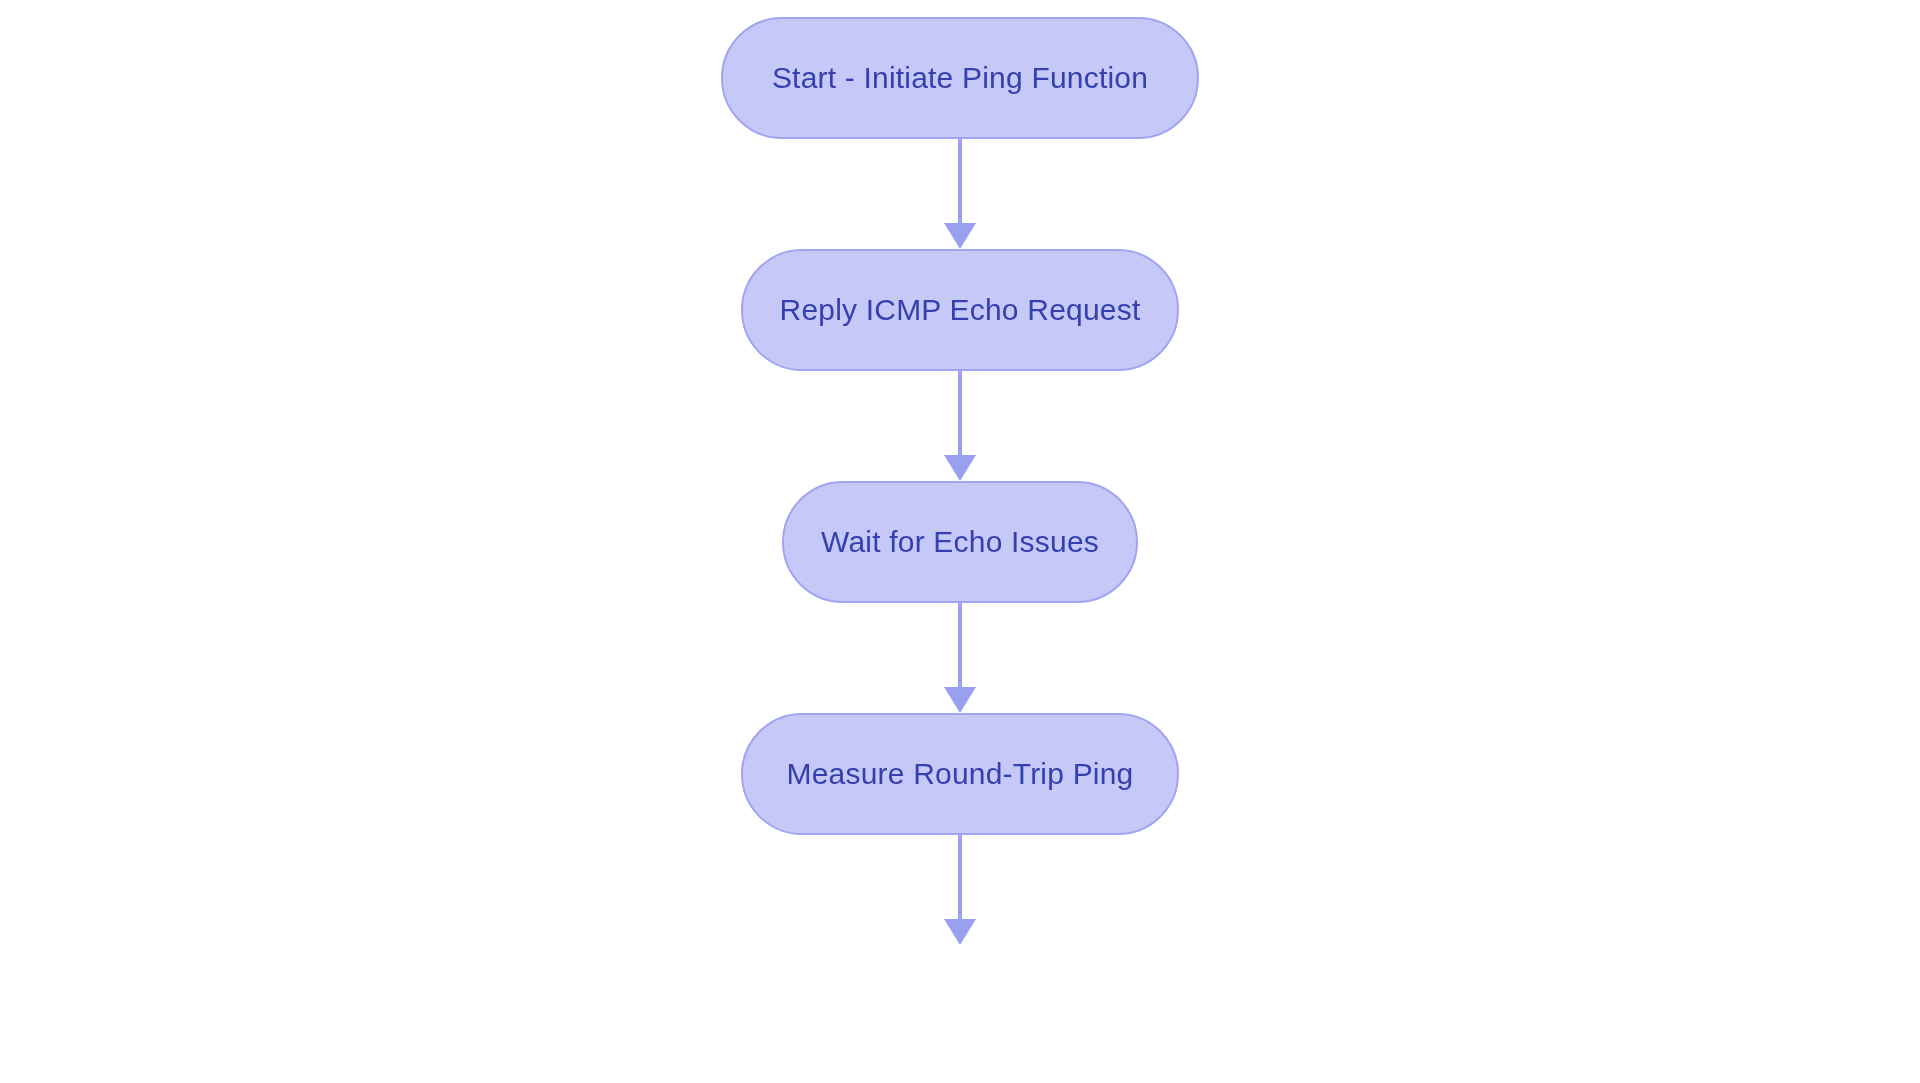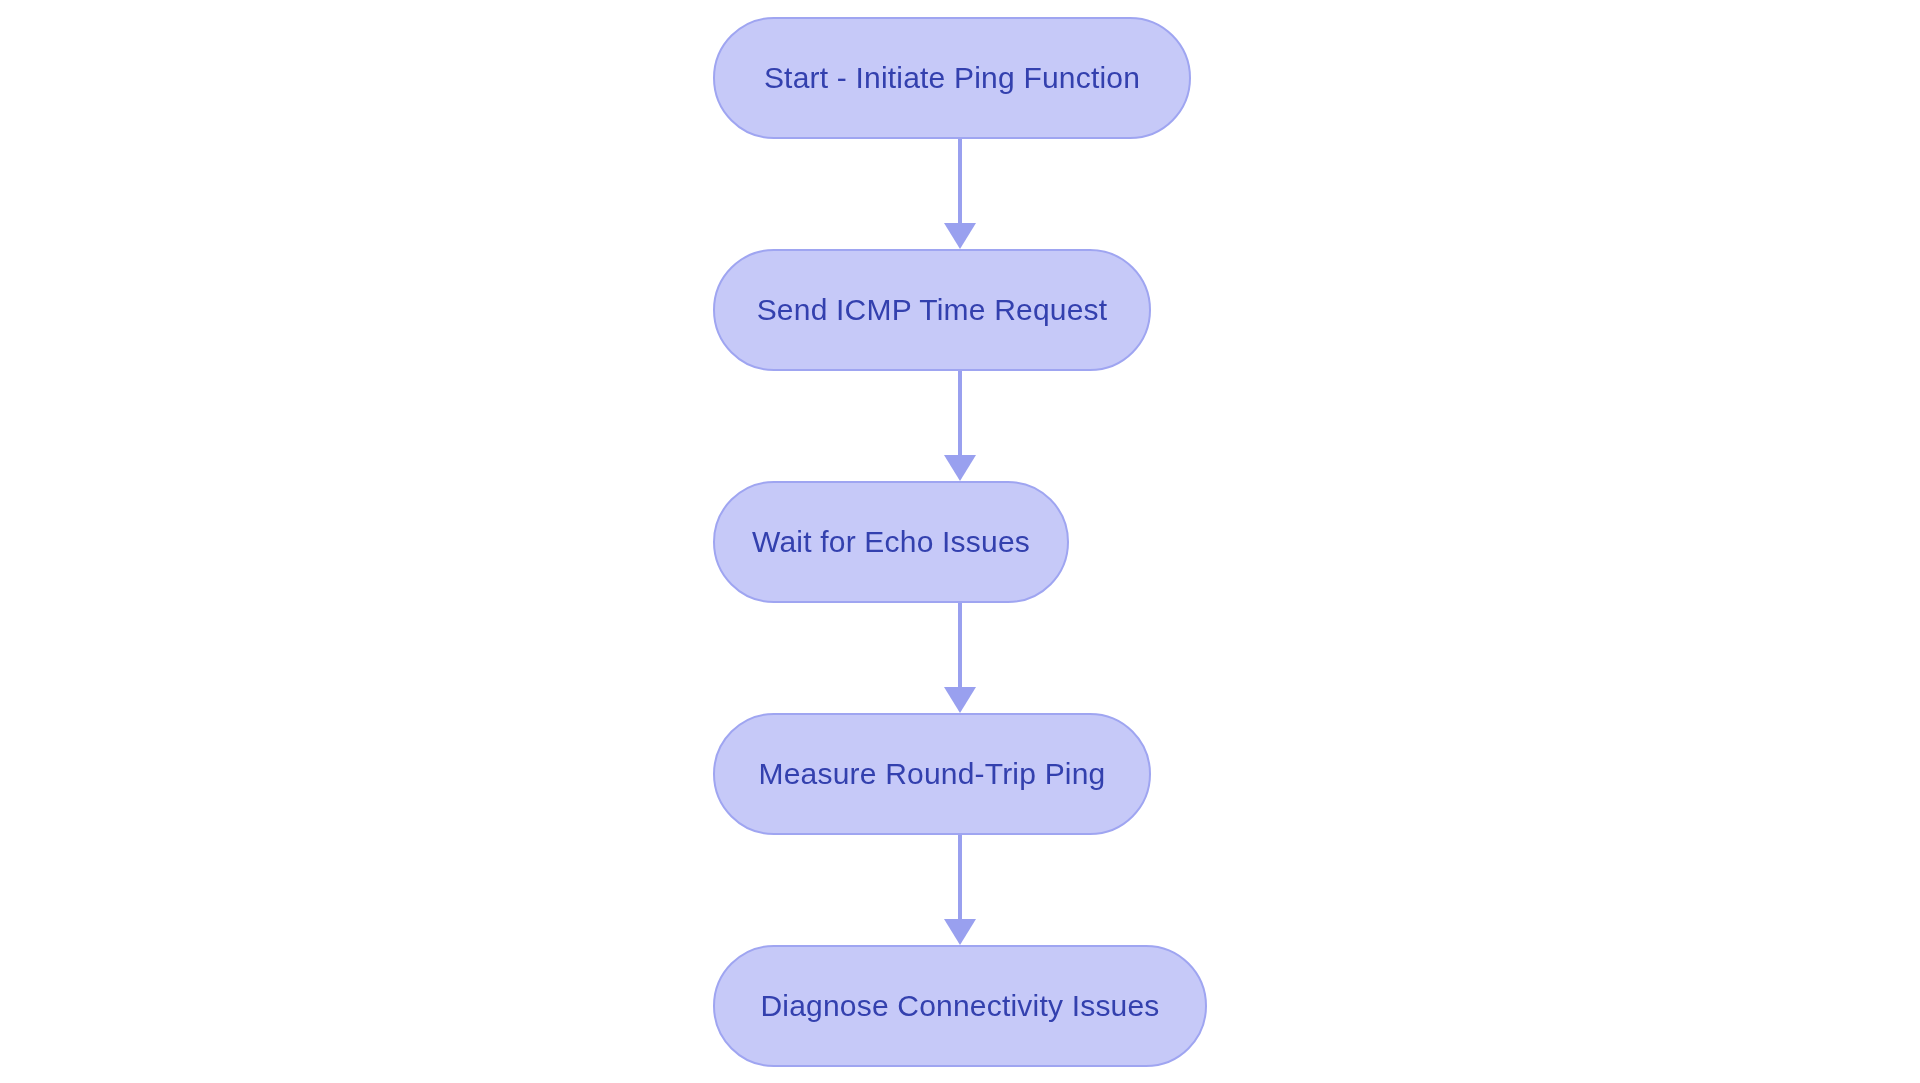--- a/index.html
+++ b/index.html
@@ -17,20 +17,21 @@
     height: 1083px;
     background: var(--background);
     overflow: hidden;
     display: flex;
     justify-content: center;
     font-family: "Liberation Sans", "DejaVu Sans", sans-serif;
   }
   .flow-column {
     display: flex;
     flex-direction: column;
+    align-items: center;
     padding-top: 17px;
   }
   .node {
     height: 122px;
     border: 2px solid var(--node-border);
     border-radius: 61px;
     background: var(--node-fill);
     display: flex;
     align-items: center;
     justify-content: center;
@@ -77,21 +78,21 @@
     <div class="node n1">
       <span class="node-label">Start - Initiate Ping Function</span>
     </div>
 
     <div class="connector">
       <div class="arrow-line"></div>
       <div class="arrow-head"></div>
     </div>
 
     <div class="node n2">
-      <span class="node-label">Send ICMP Time Request</span>
+      <span class="node-label">Reply ICMP Echo Request</span>
     </div>
 
     <div class="connector">
       <div class="arrow-line"></div>
       <div class="arrow-head"></div>
     </div>
 
     <div class="node n3">
       <span class="node-label">Wait for Echo Issues</span>
     </div>
@@ -103,18 +104,15 @@
 
     <div class="node n4">
       <span class="node-label">Measure Round-Trip Ping</span>
     </div>
 
     <div class="connector">
       <div class="arrow-line"></div>
       <div class="arrow-head"></div>
     </div>
 
-    <div class="node n5">
-      <span class="node-label">Diagnose Connectivity Issues</span>
-    </div>
 
   </div>
 </div>
 
 </body></html>

